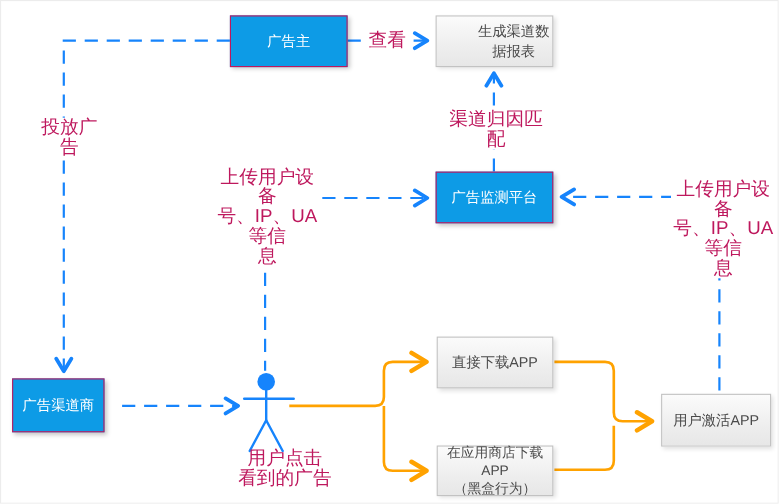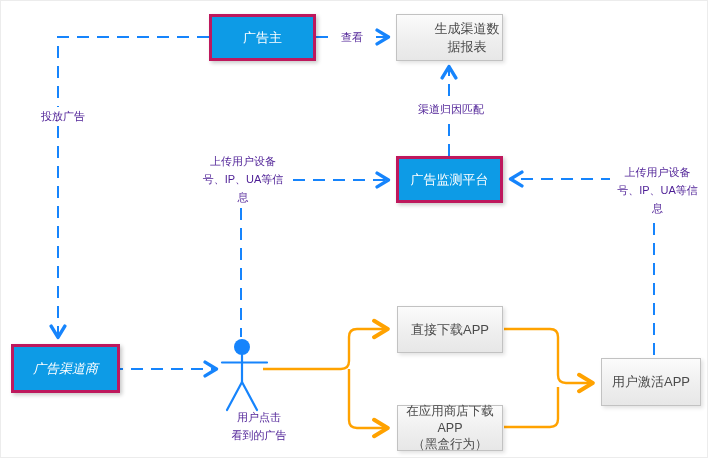--- a/index.html
+++ b/index.html
@@ -7,42 +7,42 @@
     position:relative;width:708px;height:458px;background:#fff;
     border:1px solid #ececec;box-sizing:border-box;overflow:hidden;
     font-family:"Liberation Sans","DejaVu Sans",sans-serif;
   }
   .wires{position:absolute;left:0;top:0;z-index:1;}
   .node{
     position:absolute;z-index:2;display:flex;align-items:center;justify-content:center;
     text-align:center;font-size:13px;box-sizing:border-box;white-space:pre-line;line-height:1.35;
   }
   .node.blue{
-    background:#0D9BE6;color:#ffffff;border:3px solid #be185d;
+    background:#0D9BE6;color:#ffffff;border:1px solid #be185d;
     box-shadow:2px 2px 4px rgba(0,0,0,0.22);
   }
   .node.gray{
     background:linear-gradient(180deg,#fbfbfb 0%,#eeeeee 60%,#e7e7e7 100%);
     color:#4a4a4a;border:1px solid #c2c2c2;
     box-shadow:2px 2px 4px rgba(0,0,0,0.12);
   }
   .edge-label{
-    position:absolute;z-index:3;background:#ffffff;color:#4c1d95;
-    font-size:11px;line-height:18px;text-align:center;white-space:pre-line;
+    position:absolute;z-index:3;background:#ffffff;color:#be185d;
+    font-size:17px;line-height:18px;text-align:center;white-space:pre-line;
   }
   .edge-label.no-bg{background:transparent;}
   .watermark{
     position:absolute;z-index:4;right:5px;bottom:6px;
     color:#c5c9d1;font-size:14.5px;letter-spacing:.4px;opacity:.85;
   }
   
   #n-advertiser{left:208px;top:13px;width:107px;height:47px;}
   #n-report{left:395px;top:13px;width:107px;height:47px;padding-left:35px;}
   #n-platform{left:395px;top:155px;width:107px;height:47px;}
-  #n-channel{left:10px;top:343px;width:109px;height:49px;font-style:italic;}
+  #n-channel{left:10px;top:343px;width:84px;height:49px;}
   #n-direct{left:396px;top:305px;width:106px;height:47px;}
   #n-store{left:396px;top:404px;width:106px;height:46px;font-size:12.5px;}
   #n-activate{left:600px;top:357px;width:100px;height:48px;}
   
   #l-view{left:334px;top:27px;width:34px;}
   #l-attribution{left:404px;top:99px;width:92px;}
   #l-place-ads{left:34px;top:106px;width:56px;}
   #l-upload-left{left:196px;top:151px;width:92px;}
   #l-upload-right{left:609px;top:162px;width:95px;}
   #l-user-click{left:213px;top:407px;width:90px;text-align:center;}

